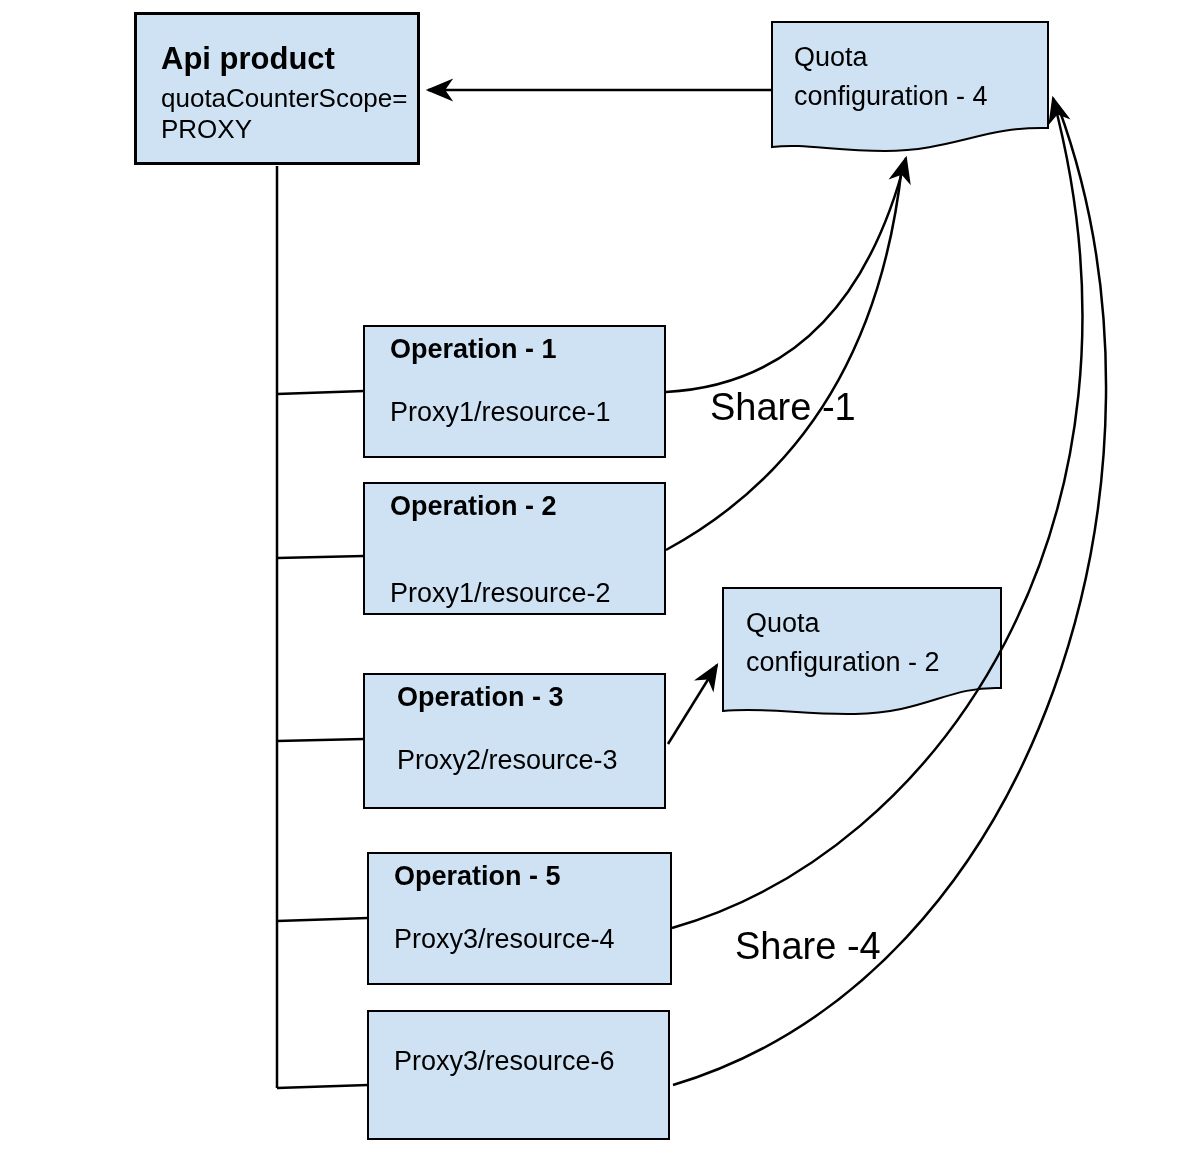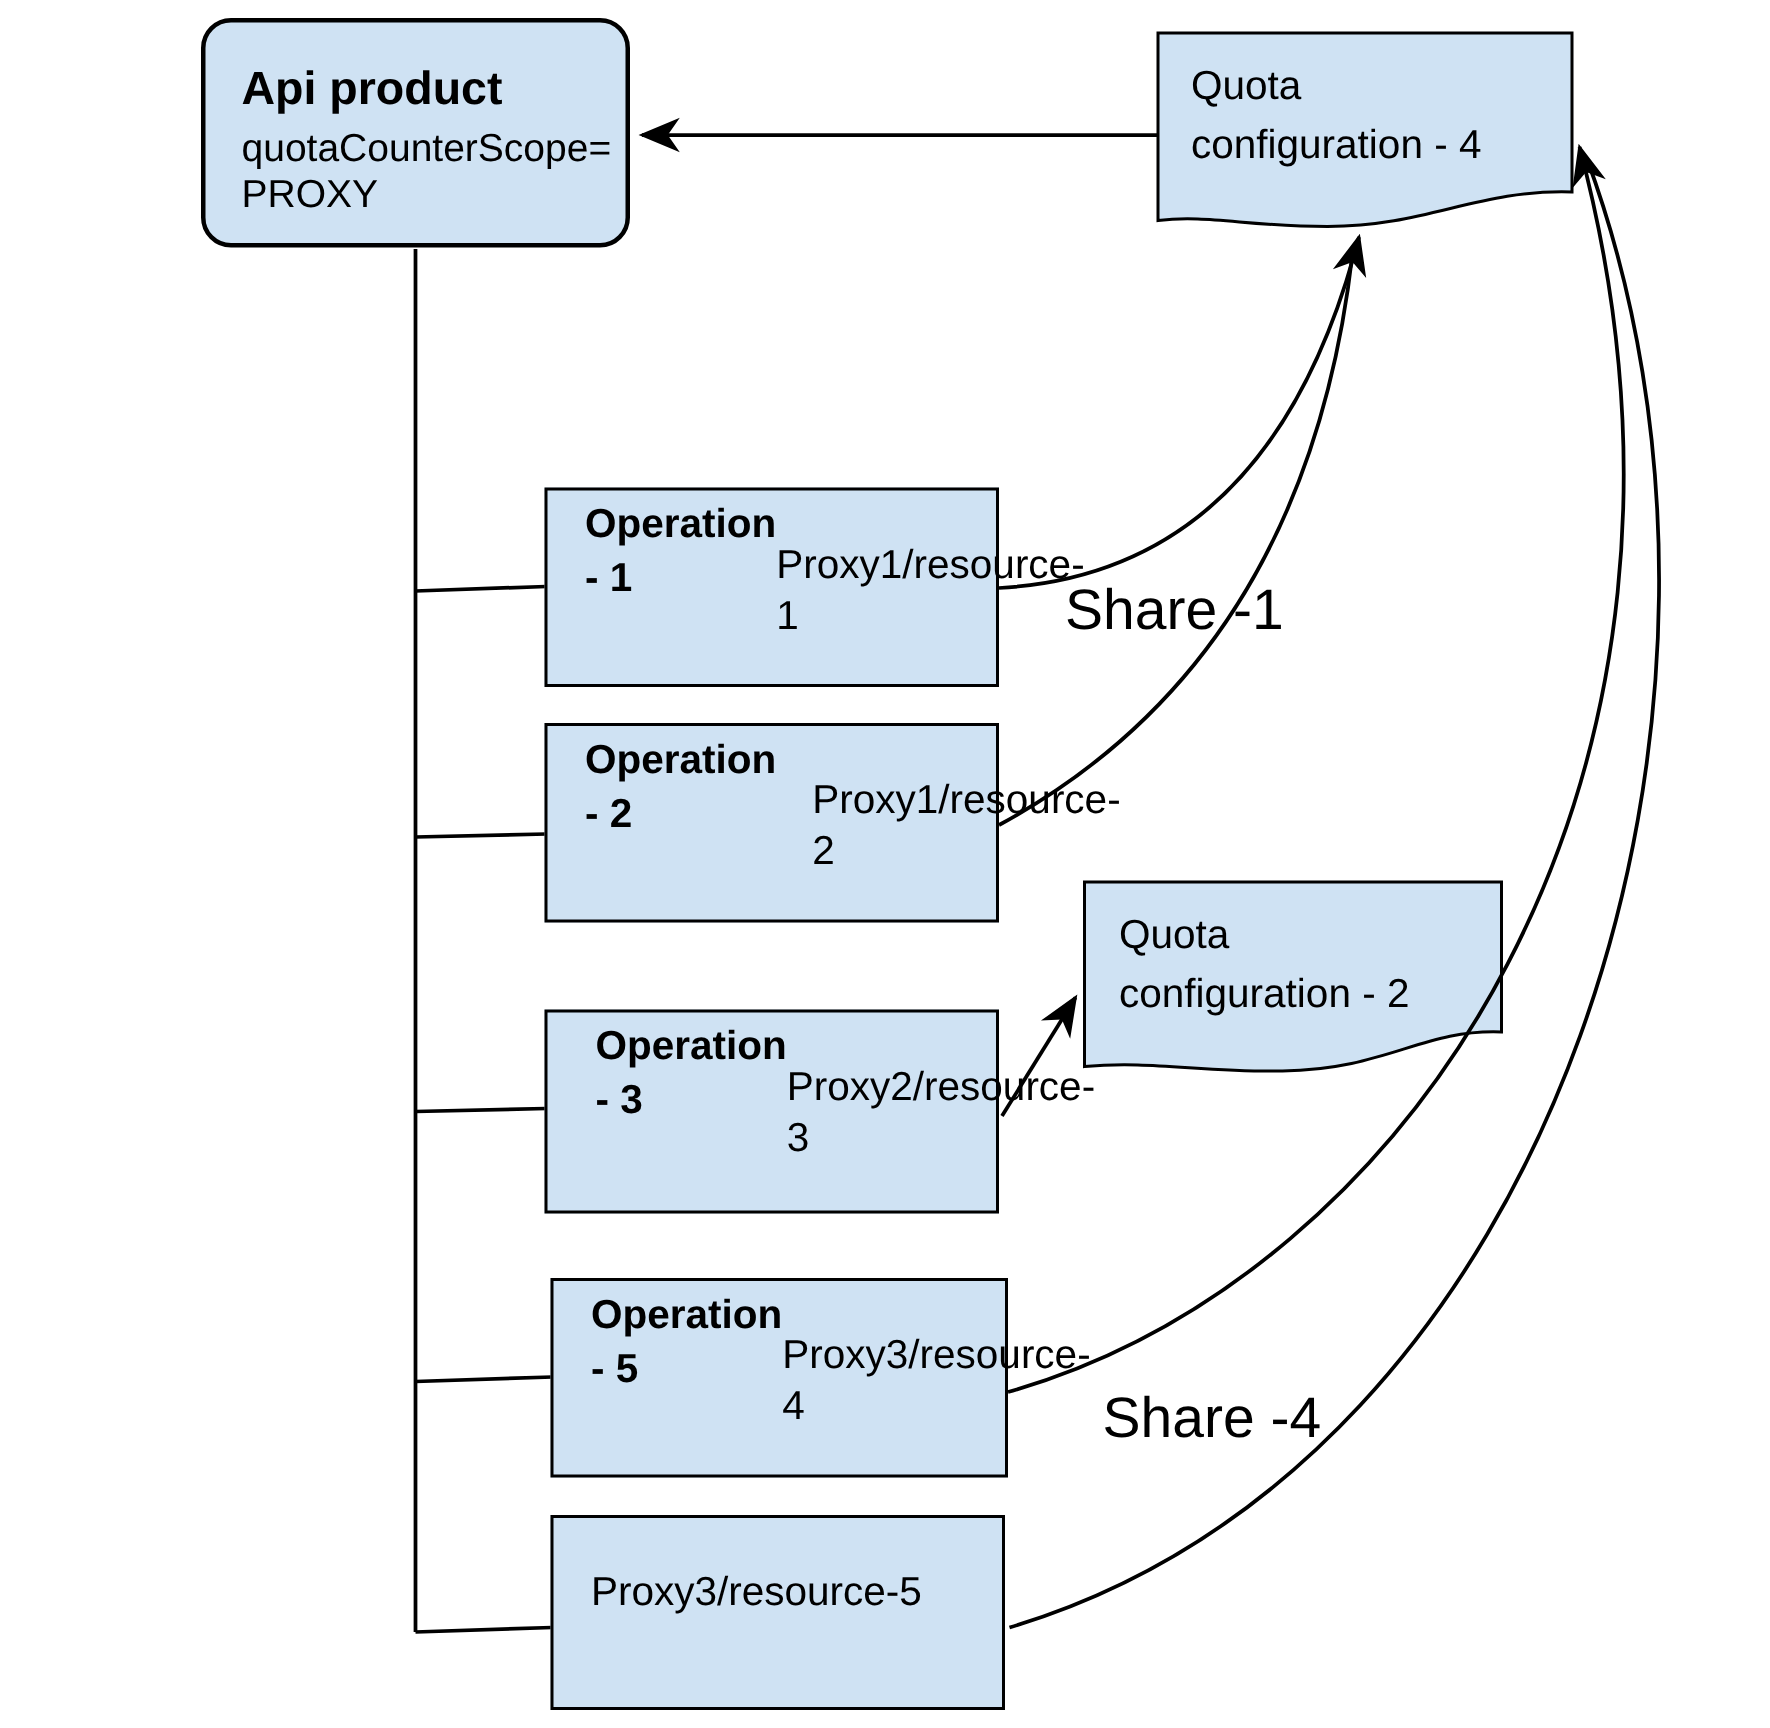--- a/index.html
+++ b/index.html
@@ -12,26 +12,26 @@
     overflow:hidden;
   }
   #wires{position:absolute;left:0;top:0;width:1180px;height:1152px;}
   .node{
     position:absolute;
     background:#cfe2f3;
     border:2px solid #000;
     box-sizing:border-box;
   }
   .op{
-    display:flex;flex-direction:row;justify-content:space-between;
+    display:flex;flex-direction:column;justify-content:flex-start;
     padding-left:25px;padding-top:4px;
   }
   .op-title{font-weight:bold;font-size:27px;line-height:36px;}
   .op-sub{font-size:27px;line-height:34px;margin-top:28px;}
-  .api{padding:24px 0 0 24px;border-width:3px;border-radius:20px;}
+  .api{padding:24px 0 0 24px;border-width:3px;}
   .api-title{font-weight:bold;font-size:31px;line-height:40px;margin-bottom:4px;}
   .api-line{font-size:26px;line-height:31px;}
   .doc-text{position:absolute;font-size:27px;line-height:39px;}
   .share-label{position:absolute;font-size:38px;line-height:42px;white-space:nowrap;}
 </style>
 </head>
 <body>
 
 <div id="canvas">
 
@@ -83,21 +83,21 @@
     <div class="op-title">Operation - 3</div>
     <div class="op-sub">Proxy2/resource-3</div>
   </div>
 
   <div class="node op" style="left:367px;top:852px;width:305px;height:133px;">
     <div class="op-title">Operation - 5</div>
     <div class="op-sub">Proxy3/resource-4</div>
   </div>
 
   <div class="node op" style="left:367px;top:1010px;width:303px;height:130px;">
-    <div class="op-sub">Proxy3/resource-5</div>
+    <div class="op-sub">Proxy3/resource-6</div>
   </div>
 
   <div class="doc-text" style="left:794px;top:38px;">
     <div>Quota</div>
     <div>configuration - 4</div>
   </div>
 
   <div class="doc-text" style="left:746px;top:604px;">
     <div>Quota</div>
     <div>configuration - 2</div>

